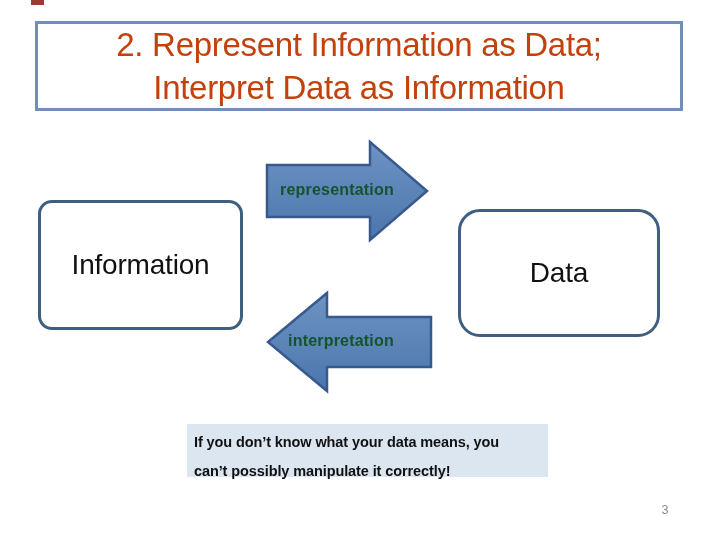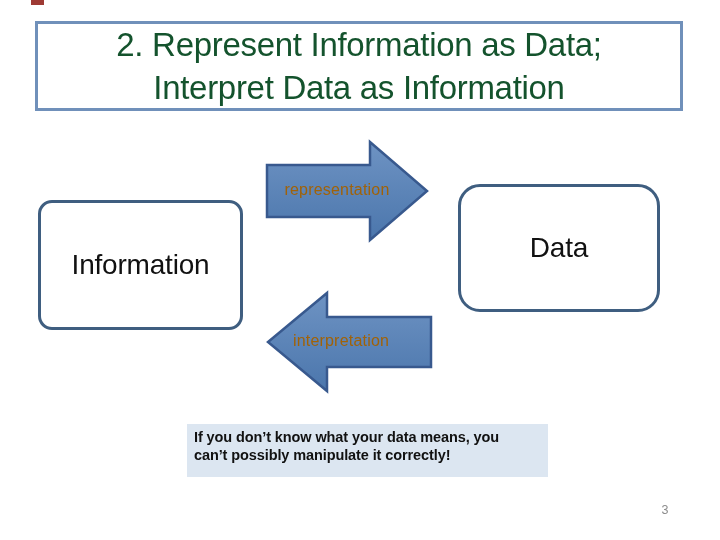--- a/index.html
+++ b/index.html
@@ -21,61 +21,61 @@
     position: absolute; left: 35px; top: 21px; width: 642px; height: 84px;
     background: #ffffff;
     border: 3px solid #7090ba;
     display: flex; align-items: center; justify-content: center;
   }
   .title-text {
     width: 100%;
     text-align: center;
     font-size: 33px;
     line-height: 43px;
-    color: #14532d;
+    color: #c2410c;
     white-space: pre-line;
     letter-spacing: -0.3px;
   }
 
   .node {
     position: absolute;
     background: #ffffff;
     border: 3px solid #3f5e80;
     border-radius: 22px;
     display: flex; align-items: center; justify-content: center;
   }
   .node-left  { left: 38px;  top: 200px; width: 199px; height: 124px; border-radius: 14px; }
-  .node-right { left: 458px; top: 184px; width: 196px; height: 122px; }
+  .node-right { left: 458px; top: 209px; width: 196px; height: 122px; }
   .node span { font-size: 28px; color: #111111; letter-spacing: -0.2px; }
 
   svg.arrow { position: absolute; overflow: visible; }
   .arrow-right { left: 265px; top: 140px; width: 164px; height: 102px; }
   .arrow-left  { left: 265px; top: 291px; width: 168px; height: 102px; }
 
   .arrow-label {
     position: absolute;
     display: flex; align-items: center; justify-content: center;
-    color: #a16207;
+    color: #14532d;
     font-size: 16px;
-    font-weight: 400;
+    font-weight: 700;
     letter-spacing: 0.2px;
   }
   .label-rep { left: 267px; top: 166px; width: 140px; height: 48px; }
   .label-int { left: 276px; top: 317px; width: 130px; height: 48px; }
 
   .note-box {
     position: absolute; left: 187px; top: 424px; width: 361px; height: 53px;
     background: #dce6f1;
     box-sizing: border-box;
     padding: 4px 7px;
   }
   .note-text {
     font-size: 14.5px;
     font-weight: bold;
-    line-height: 18px;
+    line-height: 29px;
     color: #111111;
     white-space: pre;
     letter-spacing: -0.1px;
   }
 
   .page-number {
     position: absolute; left: 650px; top: 503px; width: 30px;
     text-align: center;
     font-size: 12.5px;
     color: #8c8c8c;

